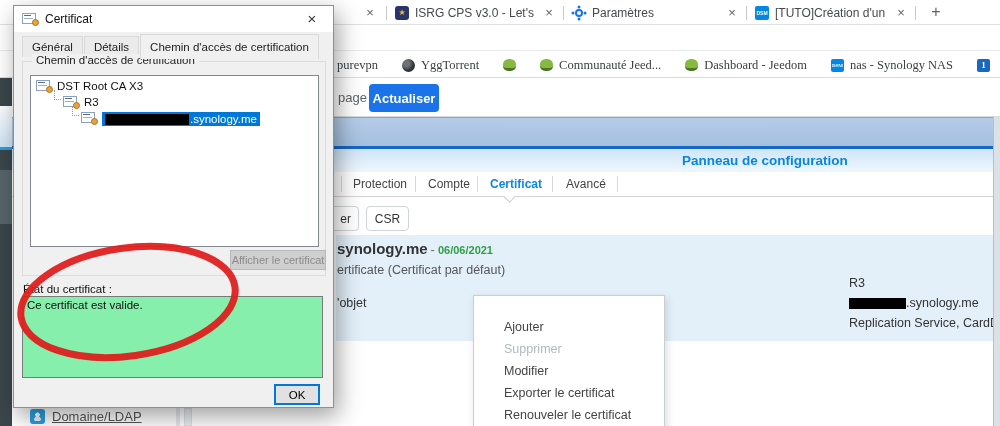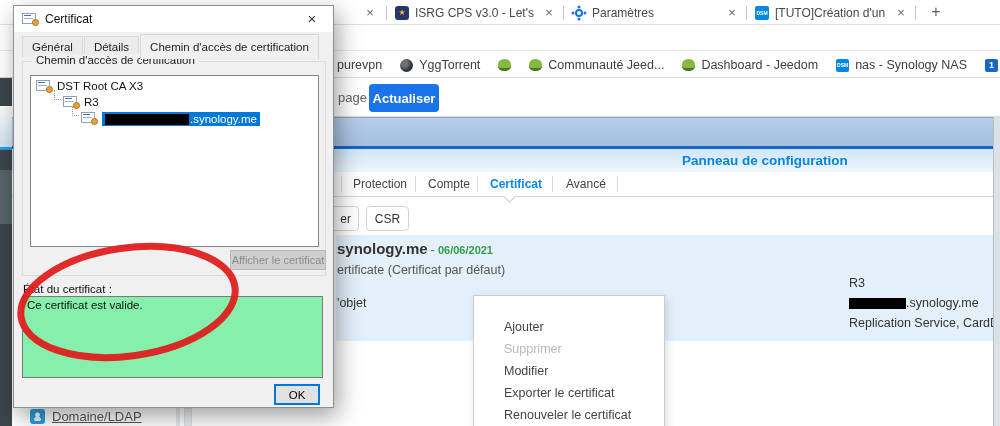--- a/index.html
+++ b/index.html
@@ -20,21 +20,21 @@
   .newtab { width:24px; height:24px; margin-left:8px; text-align:center; line-height:22px; font-size:16px; color:#5f6368; border-radius:12px; }
   .fav { width:14px; height:14px; flex:0 0 auto; display:flex; align-items:center; justify-content:center; }
   .fav-isrg { background:#27356b; border-radius:3px; color:#f2b632; font-size:8px; line-height:14px; text-align:center; }
   .gear { width:8px; height:8px; border:2.5px solid #1a73e8; border-radius:50%;
           box-shadow:0 -6px 0 -2.5px #1a73e8, 0 6px 0 -2.5px #1a73e8, -6px 0 0 -2.5px #1a73e8, 6px 0 0 -2.5px #1a73e8; margin:2px; }
   .fav-dsm { background:#0288e2; border-radius:2px; color:#fff; font-size:5px; font-weight:bold; letter-spacing:0; }
 
   .addr-row { position:absolute; left:0; top:26px; width:1000px; height:25px; background:#fff; border-bottom:1px solid #e8eaed; }
 
   .bookmarks { position:absolute; left:0; top:52px; width:1000px; height:26px; background:#fff; border-bottom:1px solid #dadce0; }
-  .bm-row { position:absolute; left:337px; top:0; height:26px; display:flex; align-items:center; gap:18px; }
+  .bm-row { position:absolute; left:337px; top:0; height:26px; display:flex; align-items:center; gap:24px;font-family:Liberation Serif, serif; }
   .bm { display:flex; align-items:center; gap:6px; font-size:12.5px; color:#3c4043; white-space:nowrap; }
   .bmicon { width:13px; height:13px; flex:0 0 auto; display:flex; align-items:center; justify-content:center; }
   .ic-globe { background:radial-gradient(circle at 35% 35%, #6d7278 0 25%, #2f3337 60%); border-radius:50%; }
   .ic-plant { background:#86b93f; border-radius:45% 45% 40% 40%; border-bottom:3px solid #4c7526; height:12px; }
   .ic-one  { background:#1867c0; border-radius:2px; color:#fff; font-size:9px; font-weight:bold; }
 
   .infobar { position:absolute; left:13px; top:79px; width:987px; height:38px; background:#fff; border-bottom:1px solid #d8dbdf; }
   .infotext { position:absolute; left:325px; top:11px; font-size:13px; color:#5f6368; }
   .refresh-btn { position:absolute; left:356px; top:5px; width:70px; height:28px; background:#1a73e8; border:none; border-radius:4px; color:#fff; font-size:13px; font-weight:bold; font-family:inherit; }
 

